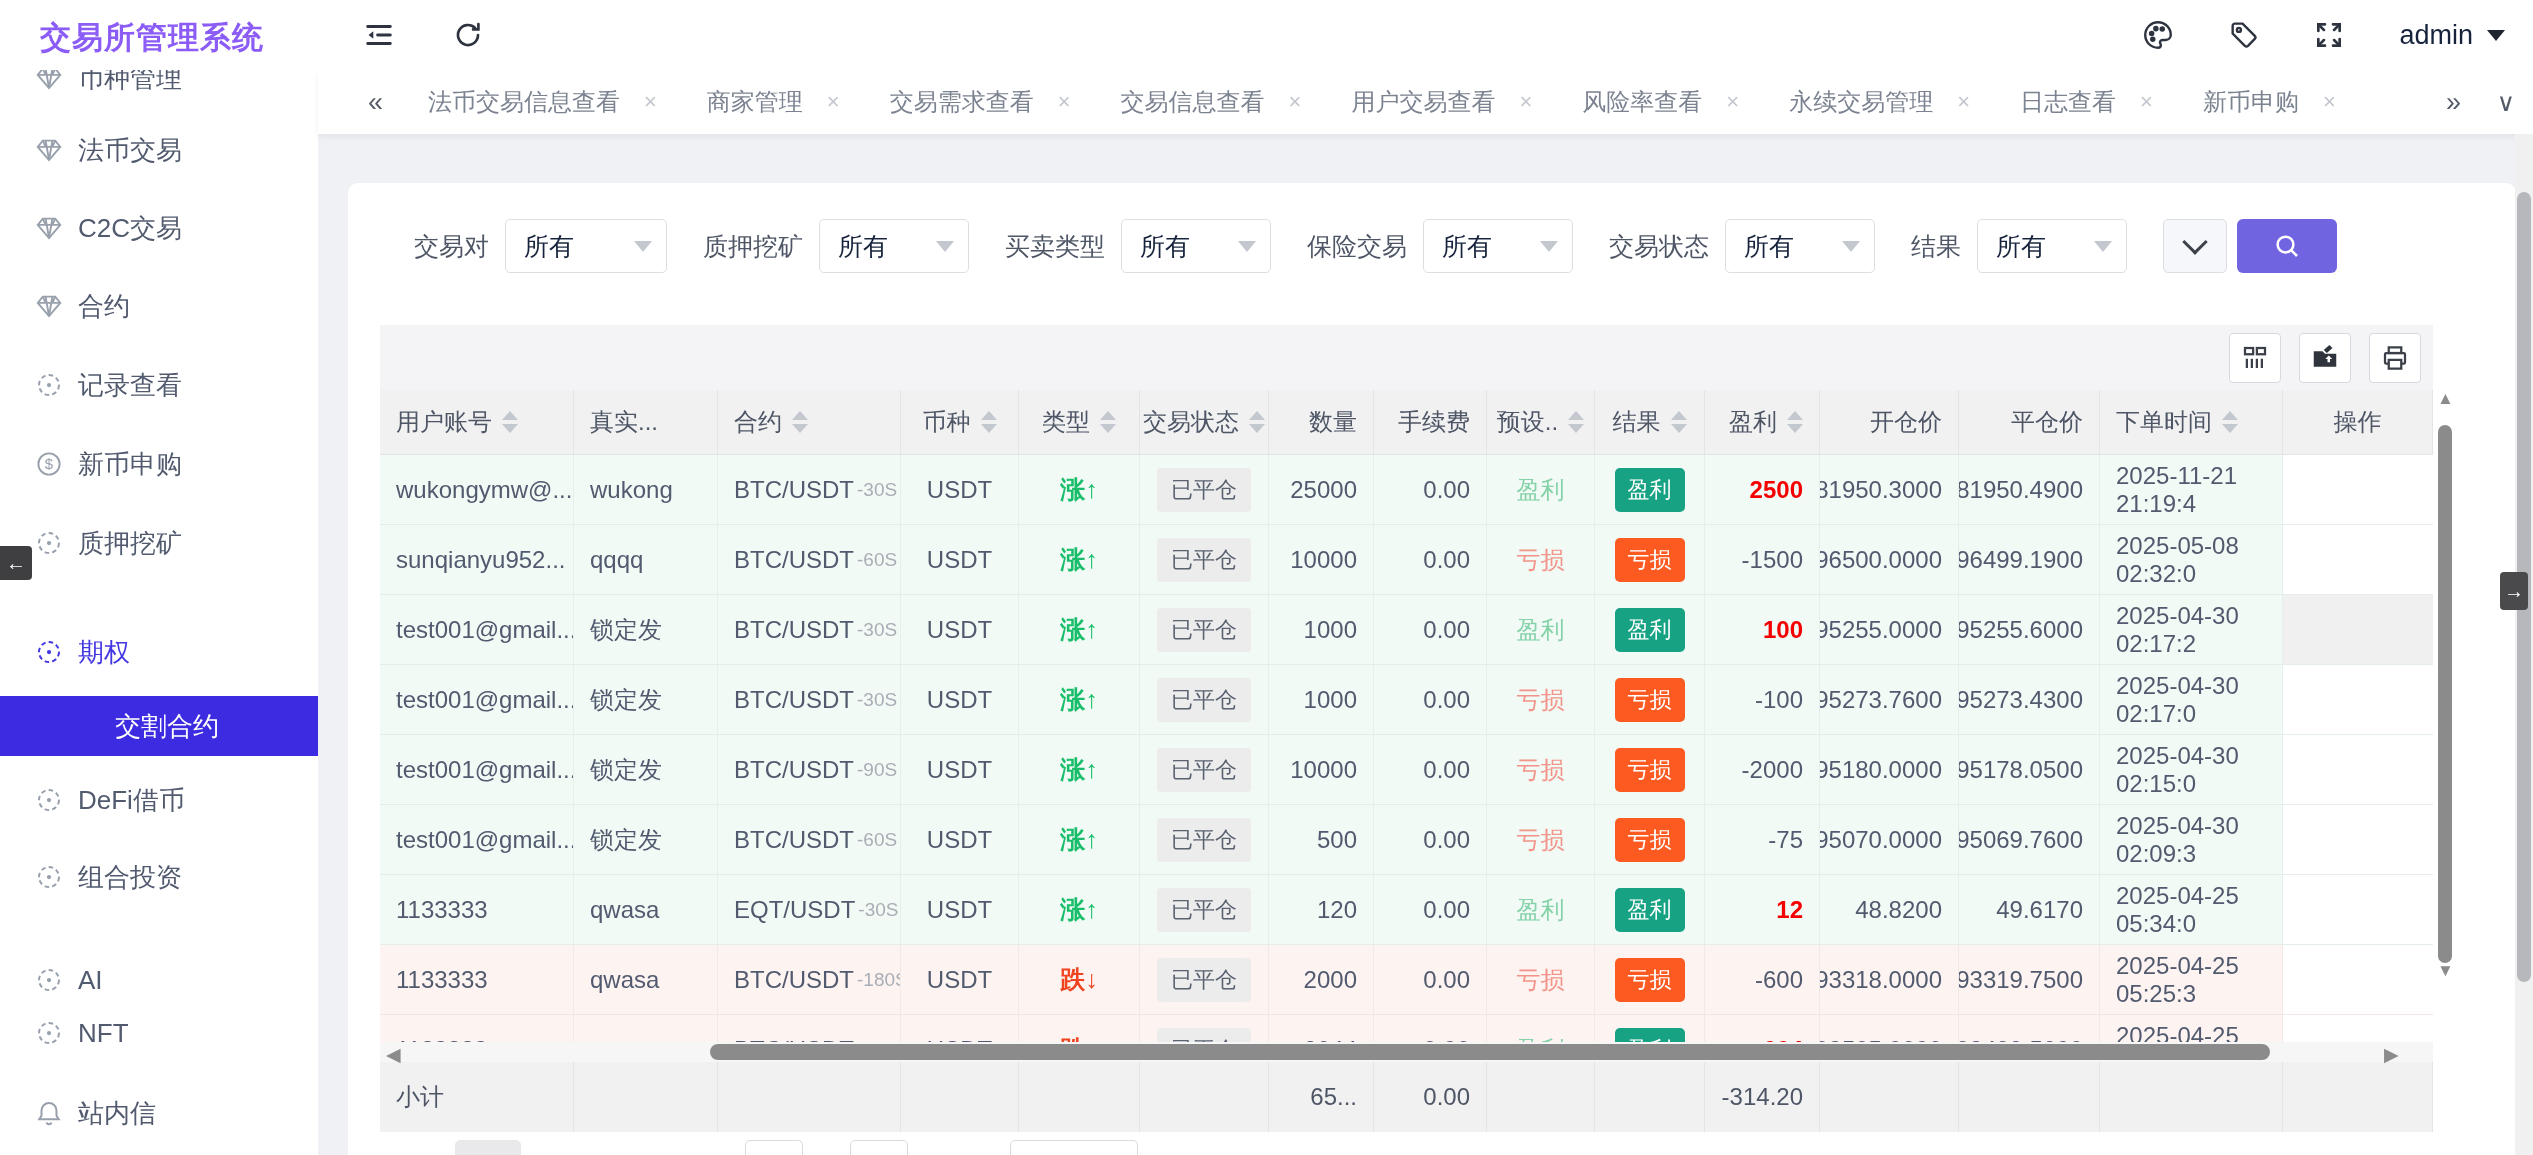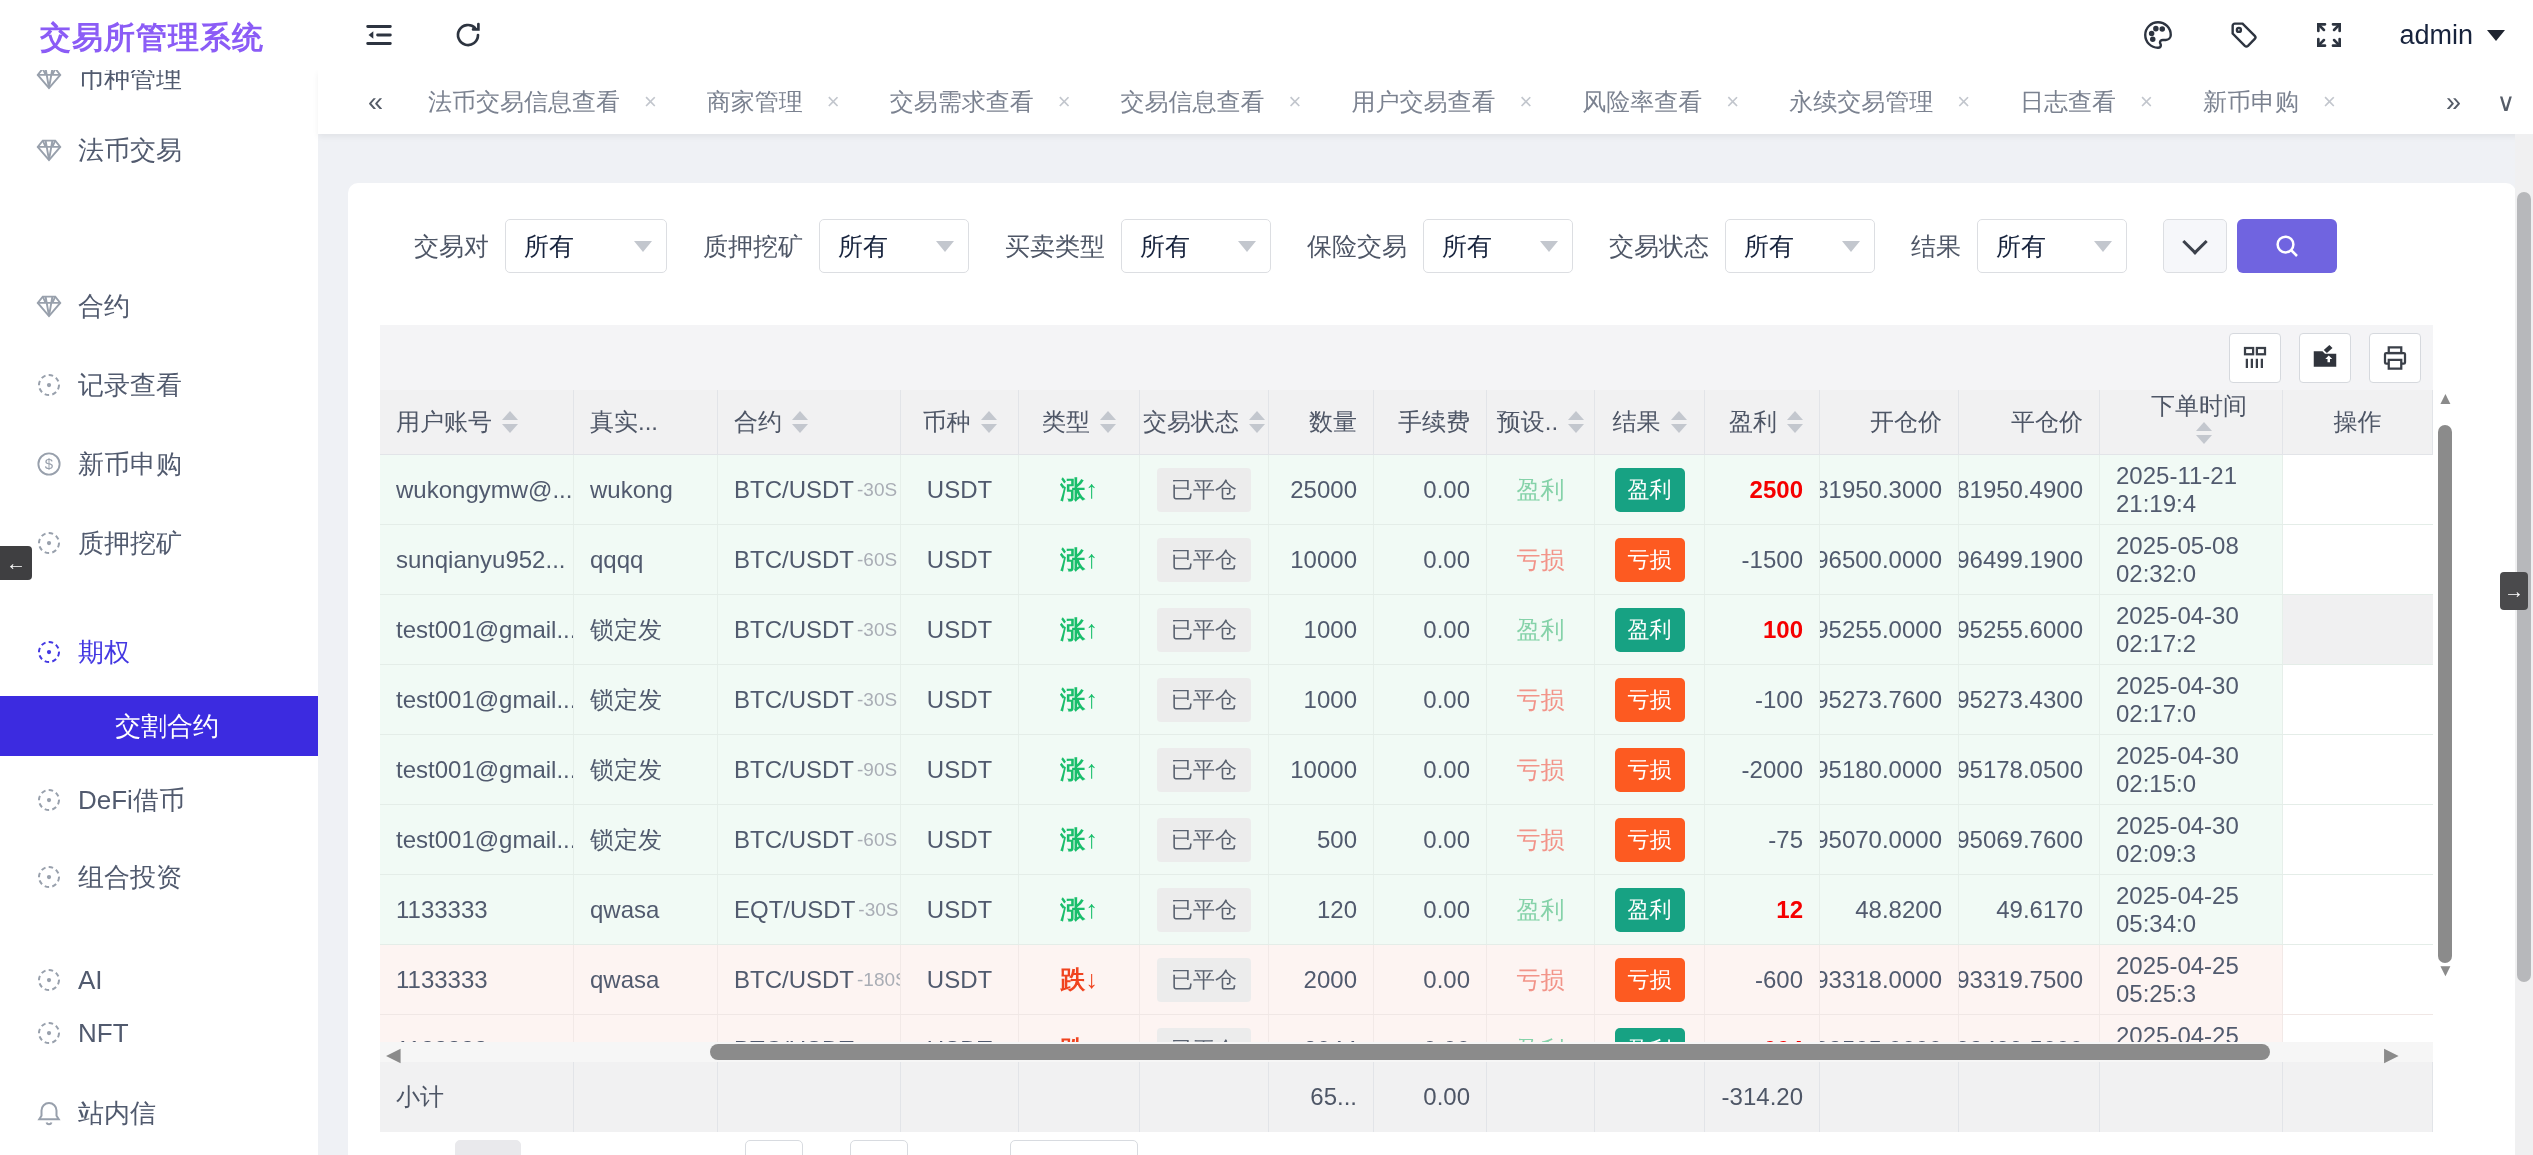--- a/index.html
+++ b/index.html
@@ -219,20 +219,29 @@
       <span class="mi-label">币种管理</span>
     </div>
     <div class="menu-item" style="top: 50px;">
       <span class="mi-icon">
         <svg viewBox="0 0 24 24" width="30" height="30" fill="none" stroke="#98a0ac" stroke-width="1.5">
           <path d="M7 4.5h10l4 5L12 20 3 9.5z"></path>
           <path d="M3 9.5h18M9.3 4.5 12 20 14.7 4.5M7 4.5l2.3 5M17 4.5l-2.3 5"></path>
         </svg>
       </span>
       <span class="mi-label">法币交易</span>
+    </div>
+    <div class="menu-item" style="top: 128px;">
+      <span class="mi-icon">
+        <svg viewBox="0 0 24 24" width="30" height="30" fill="none" stroke="#98a0ac" stroke-width="1.5">
+          <path d="M7 4.5h10l4 5L12 20 3 9.5z"></path>
+          <path d="M3 9.5h18M9.3 4.5 12 20 14.7 4.5M7 4.5l2.3 5M17 4.5l-2.3 5"></path>
+        </svg>
+      </span>
+      <span class="mi-label">C2C交易</span>
     </div>
     <div class="menu-item" style="top: 206px;">
       <span class="mi-icon">
         <svg viewBox="0 0 24 24" width="30" height="30" fill="none" stroke="#98a0ac" stroke-width="1.5">
           <path d="M7 4.5h10l4 5L12 20 3 9.5z"></path>
           <path d="M3 9.5h18M9.3 4.5 12 20 14.7 4.5M7 4.5l2.3 5M17 4.5l-2.3 5"></path>
         </svg>
       </span>
       <span class="mi-label">合约</span>
     </div>
@@ -468,21 +477,21 @@
             <i class="up"></i>
             <i class="dn"></i>
           </span>
         </div>
         <div class="tcell ar" style="width: 139px;">
           <span>开仓价</span>
         </div>
         <div class="tcell ar" style="width: 141px;">
           <span>平仓价</span>
         </div>
-        <div class="tcell al" style="width: 183px; flex-direction: column;">
+        <div class="tcell al" style="width: 183px;">
           <span>下单时间</span>
           <span class="sort">
             <i class="up"></i>
             <i class="dn"></i>
           </span>
         </div>
         <div class="tcell ac " style="width: 150px; background: rgb(241, 241, 242);">
           <span>操作</span>
         </div>
       </div>

